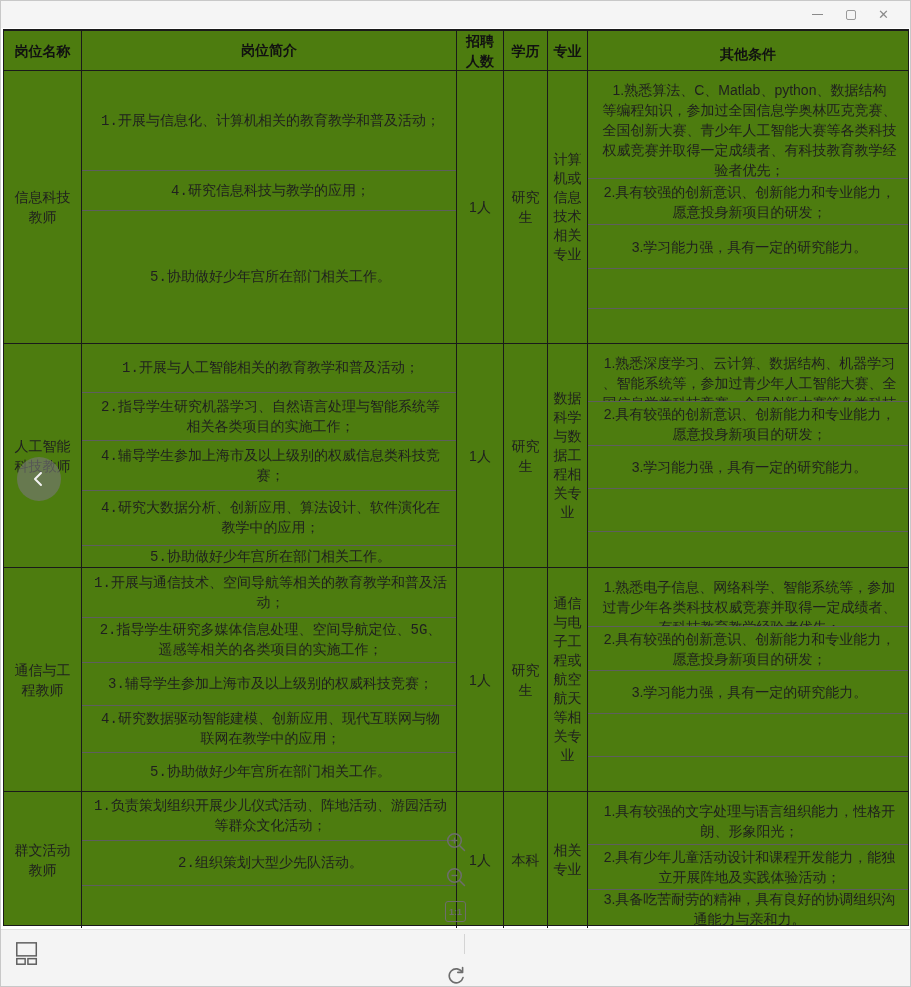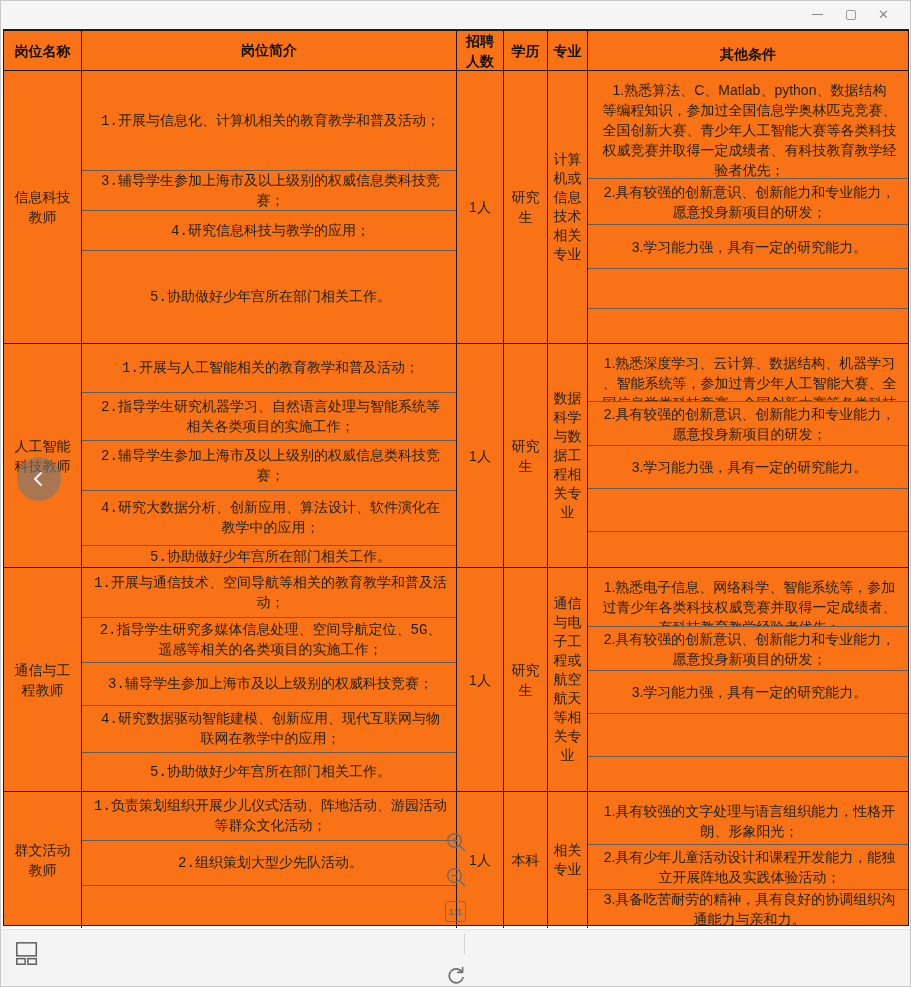--- a/index.html
+++ b/index.html
@@ -16,21 +16,21 @@
   }
   .winbtn {
     width:33px; height:100%; display:flex; align-items:center; justify-content:center;
     color:#8a8a8a; font-size:13px; cursor:default;
   }
   .min-glyph { width:11px; border-top:1.6px solid #8a8a8a; display:inline-block; }
   .max-glyph { width:10px; height:10px; border:1.6px solid #9a9a9a; border-radius:2px; display:inline-block; }
   
   .tablewrap {
     position:absolute; left:2px; top:28px; width:906px; height:897px;
-    border:1px solid #1a1a1a; border-top-width:2px; background:#f97316;
+    border:1px solid #1a1a1a; border-top-width:2px; background:#4d7c0f;
   }
   .trow { display:flex; width:100%; border-bottom:1px solid #1a1a1a; }
   .trow:last-child { border-bottom:none; }
   .cell { border-right:1px solid #1a1a1a; display:flex; flex-direction:column;
           align-items:center; justify-content:center; text-align:center;
           font-size:14px; line-height:20px; white-space:pre-line; }
   .cell:last-child { border-right:none; }
   .col-name  { width:78px; }
   .col-intro { width:375px;font-family:Liberation Mono, monospace; }
   .col-count { width:47px; }
@@ -95,21 +95,20 @@
     <div class="cell col-degree hdr">学历</div>
     <div class="cell col-major hdr">专业</div>
     <div class="cell col-cond hdr">其他条件</div>
   </div>
 
   <div class="trow" style="height:273px">
     <div class="cell col-name">信息科技
 教师</div>
     <div class="cell col-intro subcol">
       <div class="subcell" style="height:100px">1.开展与信息化、计算机相关的教育教学和普及活动；</div>
-      <div class="subcell" style="height:40px">3.辅导学生参加上海市及以上级别的权威信息类科技竞赛；</div>
       <div class="subcell" style="height:40px">4.研究信息科技与教学的应用；</div>
       <div class="subcell">5.协助做好少年宫所在部门相关工作。</div>
     </div>
     <div class="cell col-count">1人</div>
     <div class="cell col-degree">研究
 生</div>
     <div class="cell col-major major-text">计算
 机或
 信息
 技术
@@ -129,21 +128,21 @@
     </div>
   </div>
 
   <div class="trow" style="height:224px">
     <div class="cell col-name">人工智能
 科技教师</div>
     <div class="cell col-intro subcol">
       <div class="subcell" style="height:49px">1.开展与人工智能相关的教育教学和普及活动；</div>
       <div class="subcell" style="height:48px">2.指导学生研究机器学习、自然语言处理与智能系统等
 相关各类项目的实施工作；</div>
-      <div class="subcell" style="height:50px">2.辅导学生参加上海市及以上级别的权威信息类科技竞
+      <div class="subcell" style="height:50px">4.辅导学生参加上海市及以上级别的权威信息类科技竞
 赛；</div>
       <div class="subcell" style="height:55px">4.研究大数据分析、创新应用、算法设计、软件演化在
 教学中的应用；</div>
       <div class="subcell">5.协助做好少年宫所在部门相关工作。</div>
     </div>
     <div class="cell col-count">1人</div>
     <div class="cell col-degree">研究
 生</div>
     <div class="cell col-major major-text">数据
 科学

